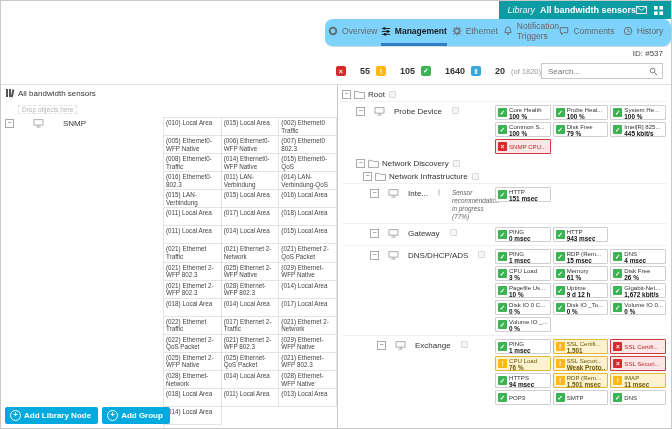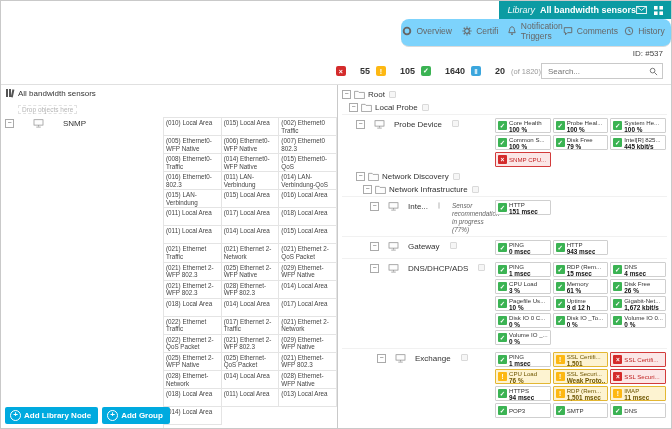--- a/index.html
+++ b/index.html
@@ -116,37 +116,54 @@
 
   <div class="tabs" id="tab-bar">
       <div class="tab">
         <span class="tab-ic">
           <svg viewBox="0 0 12 12">
             <circle cx="6" cy="6" r="4" fill="none" stroke="currentColor" stroke-width="2.2"></circle>
           </svg>
         </span>
         <span>Overview</span>
       </div>
+      <div class="tab active">
+        <span class="tab-ic">
+          <svg viewBox="0 0 12 12">
+            <g stroke="currentColor" stroke-width="1.1">
+              <line x1="1" y1="3" x2="11" y2="3"></line>
+              <line x1="1" y1="6.5" x2="11" y2="6.5"></line>
+              <line x1="1" y1="10" x2="11" y2="10"></line>
+            </g>
+            <g fill="currentColor">
+              <circle cx="4" cy="3" r="1.6"></circle>
+              <circle cx="8" cy="6.5" r="1.6"></circle>
+              <circle cx="5" cy="10" r="1.6"></circle>
+            </g>
+          </svg>
+        </span>
+        <span>Management</span>
+      </div>
       <div class="tab">
         <span class="tab-ic">
           <svg viewBox="0 0 12 12">
             <circle cx="6" cy="6" r="2.8" fill="none" stroke="currentColor" stroke-width="1.4"></circle>
             <g stroke="currentColor" stroke-width="1.4">
               <line x1="6" y1="0.5" x2="6" y2="2.2"></line>
               <line x1="6" y1="9.8" x2="6" y2="11.5"></line>
               <line x1="0.5" y1="6" x2="2.2" y2="6"></line>
               <line x1="9.8" y1="6" x2="11.5" y2="6"></line>
               <line x1="2.1" y1="2.1" x2="3.3" y2="3.3"></line>
               <line x1="8.7" y1="8.7" x2="9.9" y2="9.9"></line>
               <line x1="9.9" y1="2.1" x2="8.7" y2="3.3"></line>
               <line x1="3.3" y1="8.7" x2="2.1" y2="9.9"></line>
             </g>
           </svg>
         </span>
-        <span>Certifi</span>
+        <span>Ethernet</span>
       </div>
       <div class="tab">
         <span class="tab-ic">
           <svg viewBox="0 0 12 12">
             <path d="M6 1 C4 1 3.2 2.8 3.2 4.6 L2.2 8 h7.6 L8.8 4.6 C8.8 2.8 8 1 6 1 Z" fill="none" stroke="currentColor" stroke-width="1.1"></path>
             <line x1="4.8" y1="9.8" x2="7.2" y2="9.8" stroke="currentColor" stroke-width="1.4"></line>
           </svg>
         </span>
         <span>Notification Triggers</span>
       </div>
@@ -306,30 +323,20 @@
           <div class="tree-row" style="padding-left: 0px;">
             <span class="expander">−</span>
             <span class="node-ic">
               <svg viewBox="0 0 12 10" width="11" height="9">
                 <path d="M0.5 1.5 h4 l1 1.2 h6 v6.8 h-11 z" fill="#fdfdfd" stroke="#8a8a8a" stroke-width="0.8"></path>
               </svg>
             </span>
             <span>Root</span>
             <span class="mini-ic"></span>
           </div>
-          <div class="tree-row" style="padding-left: 7px;">
-            <span class="expander">−</span>
-            <span class="node-ic">
-              <svg viewBox="0 0 12 10" width="11" height="9">
-                <path d="M0.5 1.5 h4 l1 1.2 h6 v6.8 h-11 z" fill="#fdfdfd" stroke="#8a8a8a" stroke-width="0.8"></path>
-              </svg>
-            </span>
-            <span>Local Probe</span>
-            <span class="mini-ic"></span>
-          </div>
           <div class="device-block">
             <div class="dev-left" style="padding-left:14px">
               <span class="expander">−</span>
               <span class="node-ic">
                 <svg viewBox="0 0 12 10" width="11" height="9">
                   <rect x="1" y="0.8" width="10" height="6" fill="#fdfdfd" stroke="#8a8a8a" stroke-width="0.8"></rect>
                   <line x1="6" y1="6.8" x2="6" y2="8.4" stroke="#8a8a8a" stroke-width="0.8"></line>
                   <line x1="3.5" y1="9" x2="8.5" y2="9" stroke="#8a8a8a" stroke-width="0.8"></line>
                 </svg>
               </span>

